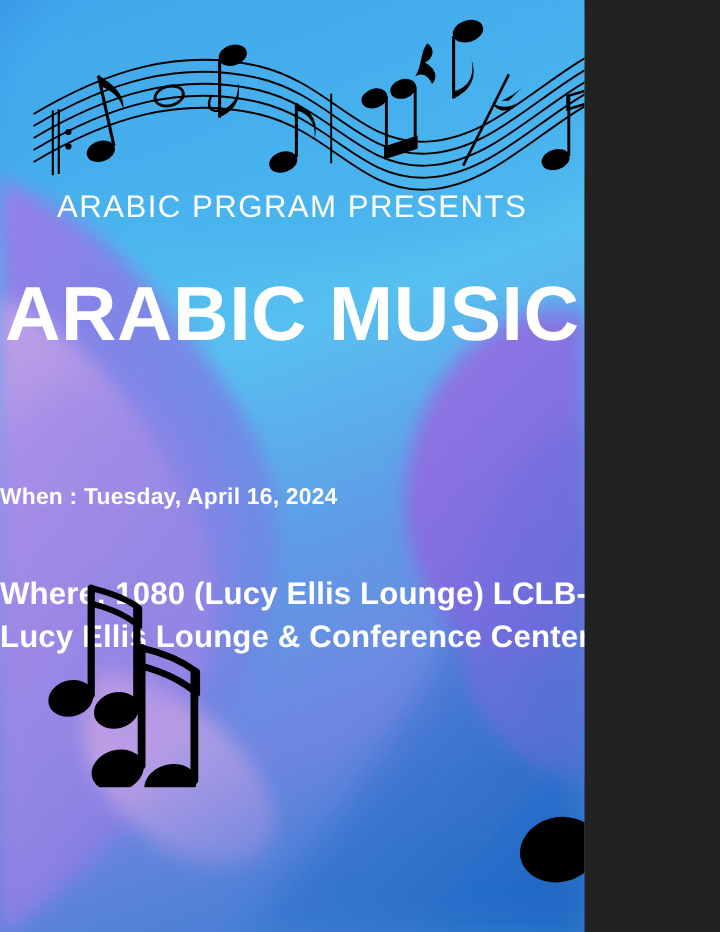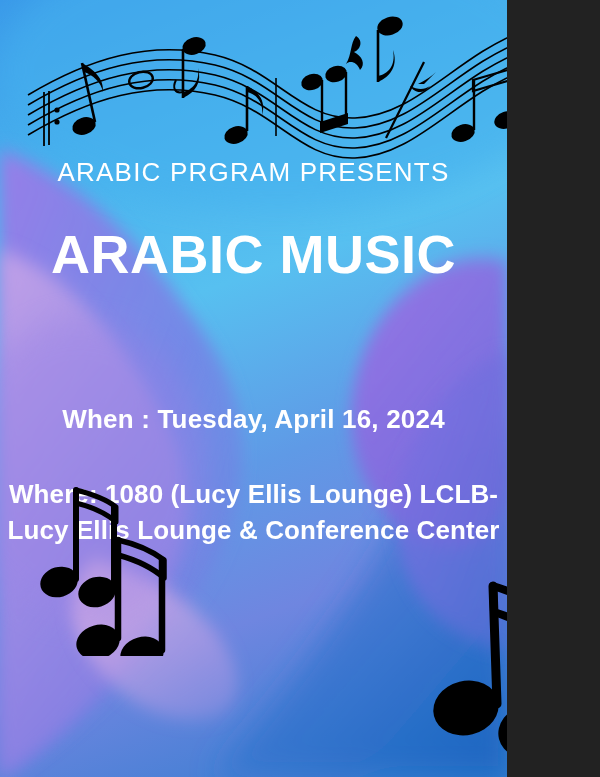--- a/index.html
+++ b/index.html
@@ -16,21 +16,20 @@
     font-family: "Liberation Sans", sans-serif;
     
     background:
       linear-gradient(160deg,
         #3a9ae9 0%,
         #4ab4ee 22%,
         #57c0f0 38%,
         #5f9ae6 58%,
         #6f86e0 74%,
         #2d7ccd 100%);
-    padding-left: 20px;
   }
 
   
   .bg-layer {
     position: absolute;
     inset: 0;
     width: 100%;
     height: 100%;
     pointer-events: none;
   }
@@ -51,38 +50,37 @@
   }
 
   
   .title {
     position: absolute;
     top: 222px;
     left: 0;
     width: 100%;
     text-align: center;
     color: #ffffff;
-    font-size: 54px;
+    font-size: 64px;
     font-weight: 700;
     line-height: 1.22;
     letter-spacing: 0.5px;
   }
   .title .line {
     display: block;
   }
 
   
   .when {
     position: absolute;
     top: 404px;
     left: 0;
     width: 100%;
-    text-align: center;
-    color: #ffffff;
-    font-size: 26px;
+    color: #ffffff;
+    font-size: 19px;
     font-weight: 700;
     letter-spacing: 0.2px;
     white-space: nowrap;
   }
 
   
   .where {
     position: absolute;
     top: 477px;
     left: 0;

